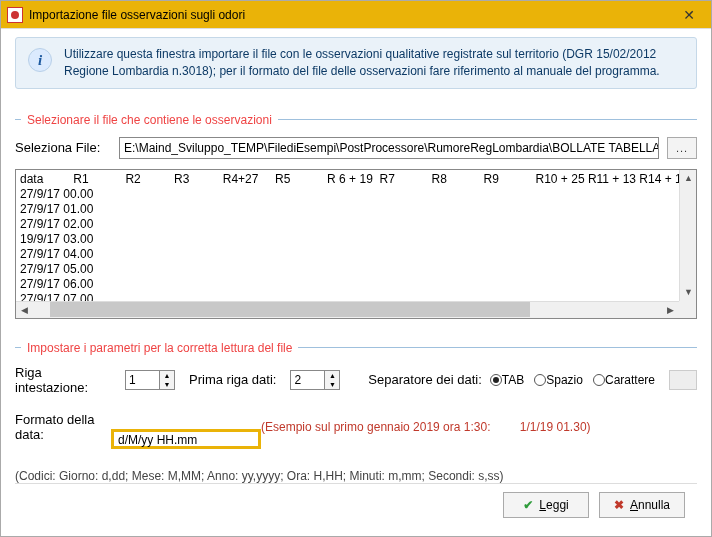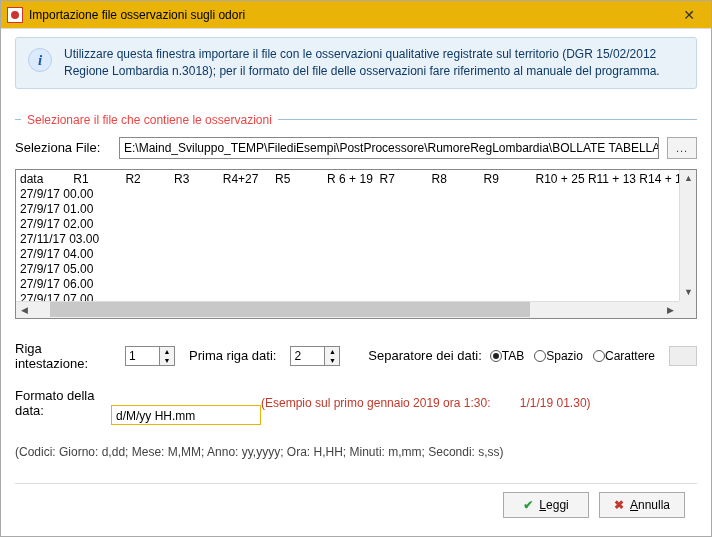--- a/index.html
+++ b/index.html
@@ -123,22 +123,22 @@
     width:34px; border:1px solid #888; border-right:none;
     font-size:12px; padding:0 3px;
   }
   .spinner .spins {
     width:16px; border:1px solid #888; display:flex; flex-direction:column;
     background:#f3f3f3;
   }
   .spinner .spins div { flex:1; font-size:7px; display:flex; align-items:center; justify-content:center; }
 
   .textfield {
-    height:20px; border:1px solid #eab308; font-size:12px; padding:1px 4px;
-    background:#fff; display:flex; align-items:flex-end;margin-top:24px;
+    height:20px; border:3px solid #eab308; font-size:12px; padding:1px 4px;
+    background:#fff; display:flex; align-items:flex-start;margin-top:24px;
   }
 
   .radio { display:inline-flex; align-items:center; gap:0; margin-right:10px; }
   .radio .dot {
     width:12px; height:12px; border:1px solid #555; border-radius:50%;
     display:flex; align-items:center; justify-content:center;
   }
   .radio.checked .dot::after { content:""; width:6px; height:6px; background:#222; border-radius:50%; }
 
   .char-box { width:28px; height:20px; background:#eee; border:1px solid #ccc; margin-left:4px; }
@@ -196,41 +196,44 @@
       <div class="browse-btn">
         <span>...</span>
       </div>
     </div>
 
     <div class="preview-wrap">
       <div class="preview"><span>data         R1           R2          R3          R4+27     R5           R 6 + 19  R7           R8           R9           R10 + 25 R11 + 13 R14 + 18 R15</span>
 <span>27/9/17 00.00</span>
 <span>27/9/17 01.00</span>
 <span>27/9/17 02.00</span>
-<span>27/11/17 03.00</span>
+<span>19/9/17 03.00</span>
 <span>27/9/17 04.00</span>
 <span>27/9/17 05.00</span>
 <span>27/9/17 06.00</span>
 <span>27/9/17 07.00</span>
 <span>27/9/17 08.00                                              2</span>
 </div>
       <div class="vscroll">
         <div class="arrow">▲</div>
         <div class="arrow">▼</div>
       </div>
       <div class="hscroll">
         <div class="arrow">◀</div>
         <div class="hthumb"></div>
         <div class="arrow" style="margin-left:auto">▶</div>
       </div>
       <div class="corner"></div>
     </div>
 
     <div style="height:18px"></div>
 
+    <div class="section-title">
+      <span>Impostare i parametri per la corretta lettura del file</span>
+    </div>
 
     <div class="params">
       <div class="params-row1">
         <span class="label" style="width:96px">Riga intestazione:</span>
         <div class="spinner">
           <input value="1" style="">
           <div class="spins">
               <div>▲</div>
               <div>▼</div>
             </div>

